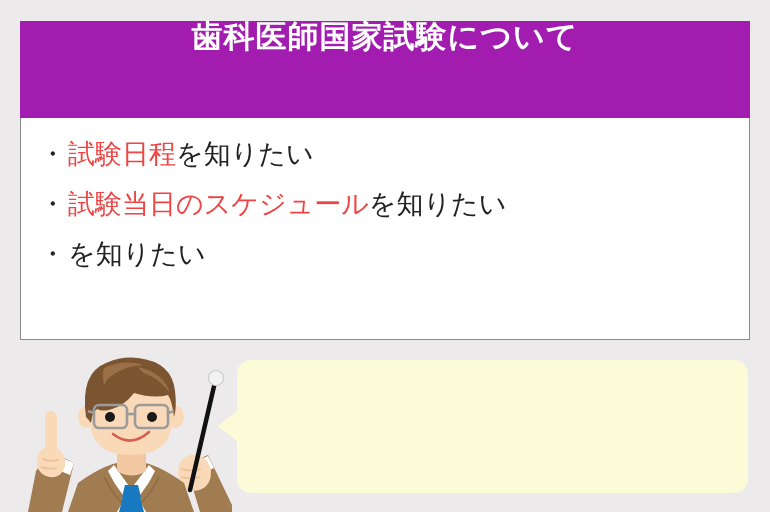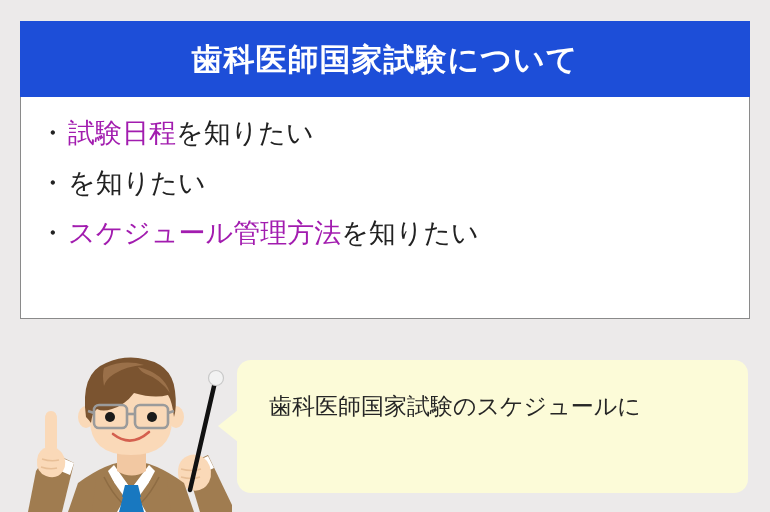--- a/index.html
+++ b/index.html
@@ -20,24 +20,24 @@
   #info-card {
     position: absolute;
     left: 20px;
     top: 21px;
     width: 730px;
     height: 319px;
     box-sizing: border-box;
   }
 
   #card-header {
-    height: 76px;
-    background: #1d4ed8;
+    height: 97px;
+    background: #a21caf;
     display: flex;
-    align-items: center;
+    align-items: flex-start;
     justify-content: center;
     box-sizing: border-box;
   }
   #card-header-title {
     color: #ffffff;
     font-size: 31px;
     font-weight: bold;
     letter-spacing: 1px;
     line-height: 1;
     white-space: nowrap;
@@ -61,21 +61,21 @@
     margin-bottom: 23px;
     white-space: nowrap;
   }
   .bullet-mark {
     color: #222222;
     font-size: 27px;
     margin-right: 2px;
     flex: none;
   }
   .hl {
-    color: #a21caf;
+    color: #ef4444;
     text-align: right;
   }
 
   
   #speech-bubble {
     position: absolute;
     left: 237px;
     top: 360px;
     width: 511px;
     height: 133px;
@@ -125,35 +125,34 @@
     <div class="bullet-row">
       <span class="bullet-mark">・</span>
       <span></span>
       <span class="hl">試験日程</span>
       <span>を知りたい</span>
     </div>
 
     <div class="bullet-row">
       <span class="bullet-mark">・</span>
       <span></span>
+      <span class="hl">試験当日のスケジュール</span>
       <span>を知りたい</span>
     </div>
 
     <div class="bullet-row">
       <span class="bullet-mark">・</span>
-      <span class="hl">スケジュール管理方法</span>
       <span>を知りたい</span>
     </div>
 
   </div>
 </div>
 
 <div id="speech-bubble">
   <div id="bubble-tail"></div>
-  <div class="bubble-line">歯科医師国家試験のスケジュールに</div>
 </div>
 
 <div id="character">
   <svg width="225" height="157" viewBox="0 0 225 157" xmlns="http://www.w3.org/2000/svg">
 
     <g>
 
       <path d="M18 116 L32 96 L56 108 L44 157 L10 157 Z" fill="#a07c50"></path>
 
       <path d="M30 97 L56 108 L52 120 L26 109 Z" fill="#ffffff"></path>

